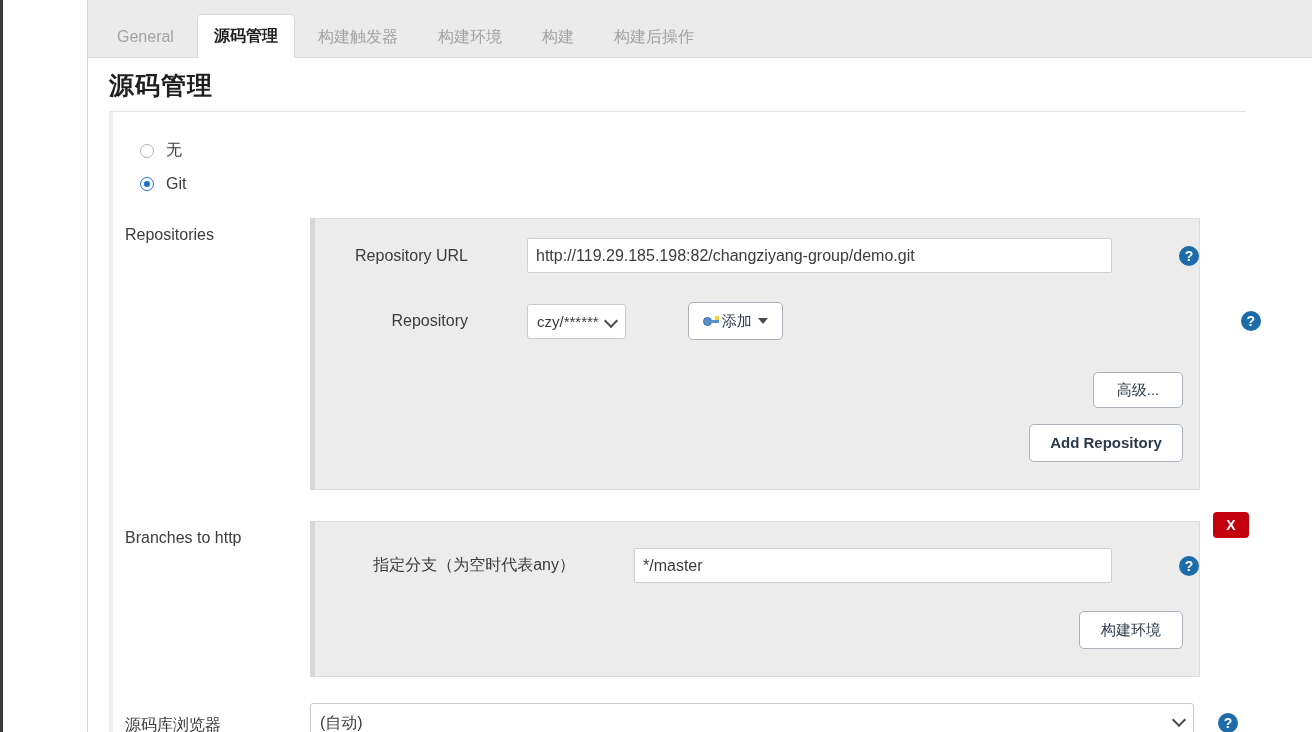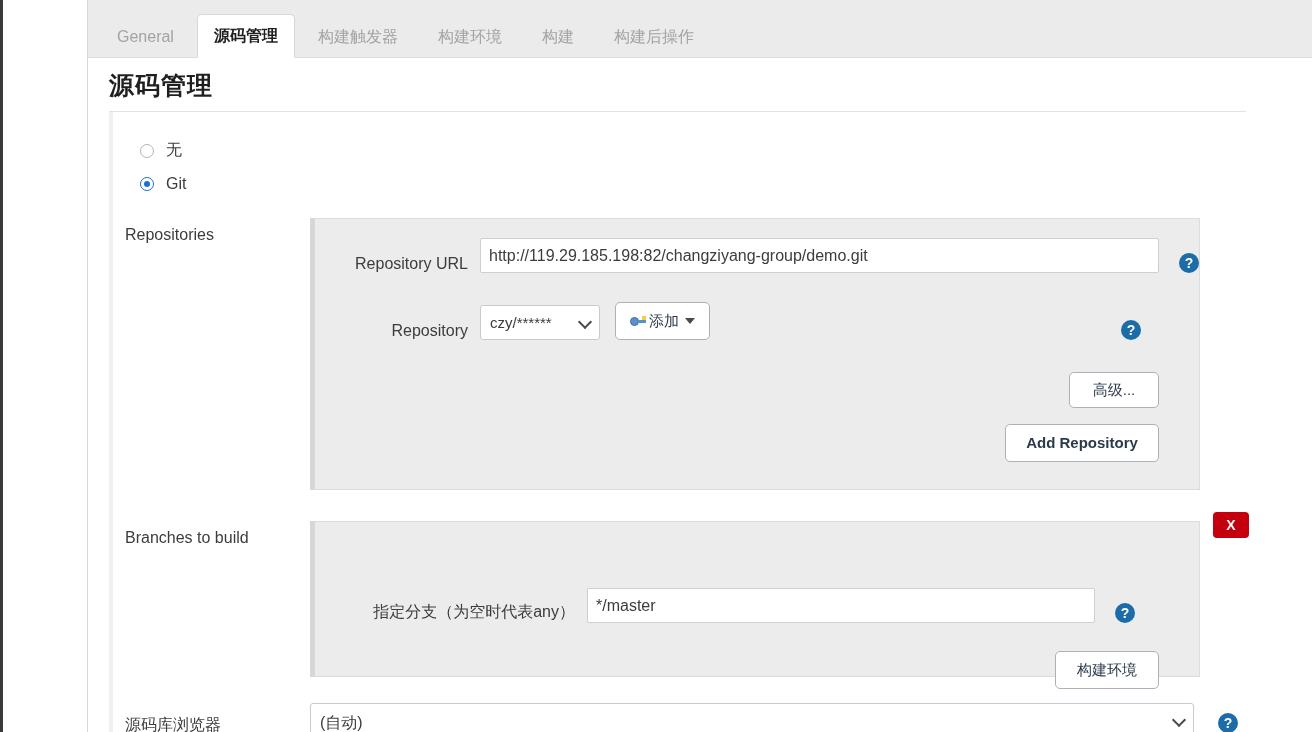--- a/index.html
+++ b/index.html
@@ -152,23 +152,24 @@
     flex: 1;
     background: #ececec;
     border: 1px solid #dcdcdc;
     border-left: none;
     position: relative;
     max-width: 885px;
   }
 
   
   .field-row {
-    display: flex; align-items: flex-end;
+    display: flex; align-items: center;
     padding: 14px 0 0 0;
     position: relative;
+    gap: 47px;
   }
   .field-label {
     font-size: 16px;
     color: #3c3c3c;
     text-align: right;
     padding-right: 12px;
     flex: none;
     white-space: nowrap;
   }
   .txt {
@@ -283,21 +284,21 @@
     font-weight: bold;
     text-align: center;
     line-height: 26px;
     border-radius: 4px;
     cursor: pointer;
   }
 
   .row-right {
     display: flex;
     justify-content: flex-end;
-    padding-right: 40px;
+    padding-right: 16px;
   }
 
   
   .watermark {
     position: absolute;
     right: 6px; bottom: 14px;
     font-size: 15px;
     color: #c9c9c9;
     letter-spacing: 0.5px;
     pointer-events: none;
@@ -369,30 +370,30 @@
             <div class="row-right" style="margin-top:16px;">
               <div class="btn bold" style="width:154px;text-align:center;padding:0;height:38px;line-height:36px;">Add Repository</div>
             </div>
 
           </div>
 
         </div>
       </div>
 
       <div class="section" style="margin-top:31px;">
-        <div class="section-label">Branches to build</div>
+        <div class="section-label">Branches to http</div>
         <div class="section-panel-wrap">
           <div class="panel-bar"></div>
           <div class="panel" style="height:156px;">
 
             <div class="del-x" style="right:-50px; top:-10px;">X</div>
 
             <div class="field-row" style="padding-top:26px;">
               <div class="field-label" style="width:272px;">指定分支（为空时代表any）</div>
-              <div class="txt" style="width:508px;margin-top:40px;">*/master</div>
+              <div class="txt" style="width:508px;">*/master</div>
               <div class="help" style="margin-left:20px;">?</div>
             </div>
 
             <div class="row-right" style="margin-top:28px;">
               <div class="btn" style="width:104px;text-align:center;padding:0;height:38px;line-height:36px;">构建环境</div>
             </div>
 
           </div>
         </div>
       </div>

